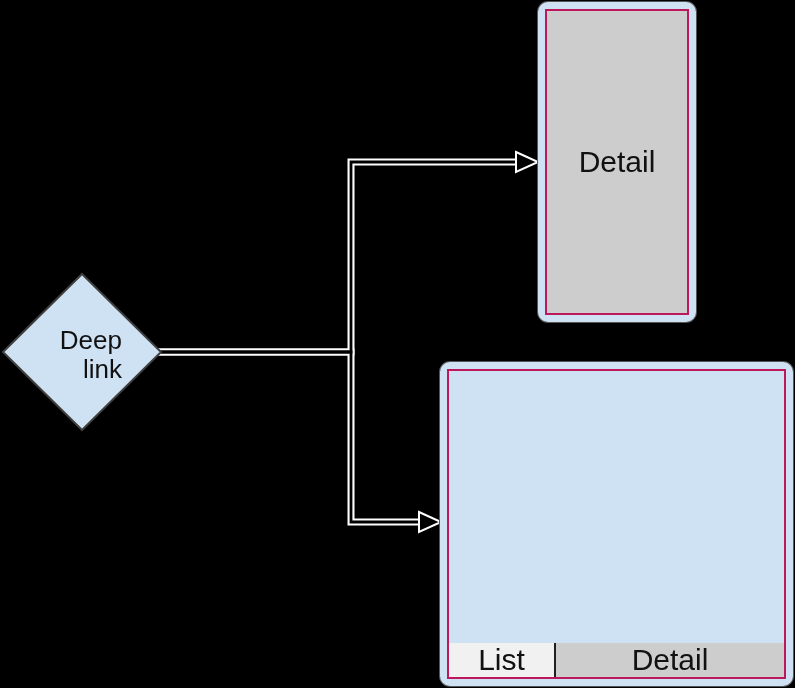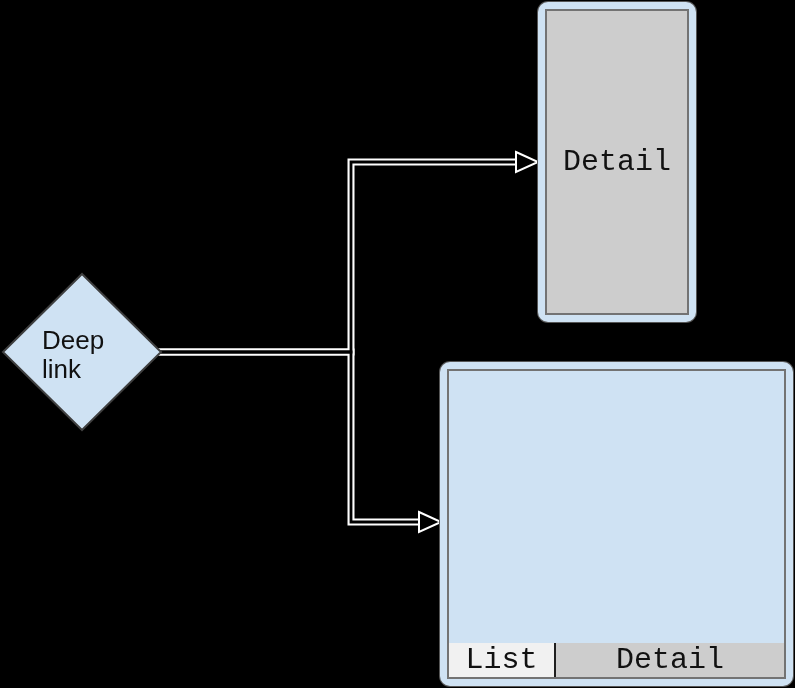--- a/index.html
+++ b/index.html
@@ -20,21 +20,21 @@
     left: 0;
     top: 0;
     width: 795px;
     height: 688px;
   }
   .diamond-label {
     position: absolute;
     left: 42px;
     top: 326px;
     width: 80px;
-    text-align: left;
+    text-align: right;
     font-size: 26px;
     line-height: 29px;
     color: #111111;
   }
   .device {
     position: absolute;
     background: #cfe2f3;
     border-radius: 10px;
     box-shadow: 0 0 0 1px #565656;
   }
@@ -49,23 +49,22 @@
     top: 362px;
     width: 353px;
     height: 324px;
   }
   .screen {
     position: absolute;
     left: 7px;
     top: 7px;
     right: 7px;
     bottom: 7px;
-    border: 2px solid #737373;
+    border: 2px solid #be185d;
     background: #cdcdcd;
-    font-family: Liberation Mono, monospace;
   }
   .screen-single {
     display: flex;
     align-items: center;
     justify-content: center;
   }
   .screen-split {
     display: flex;
     flex-direction: row;
     align-items: flex-end;

